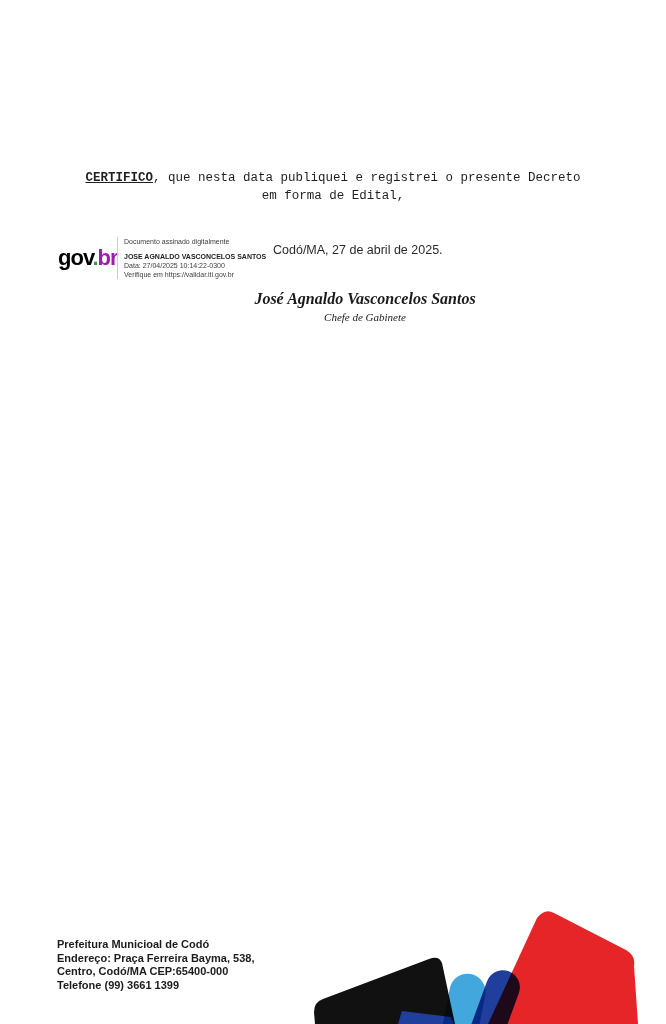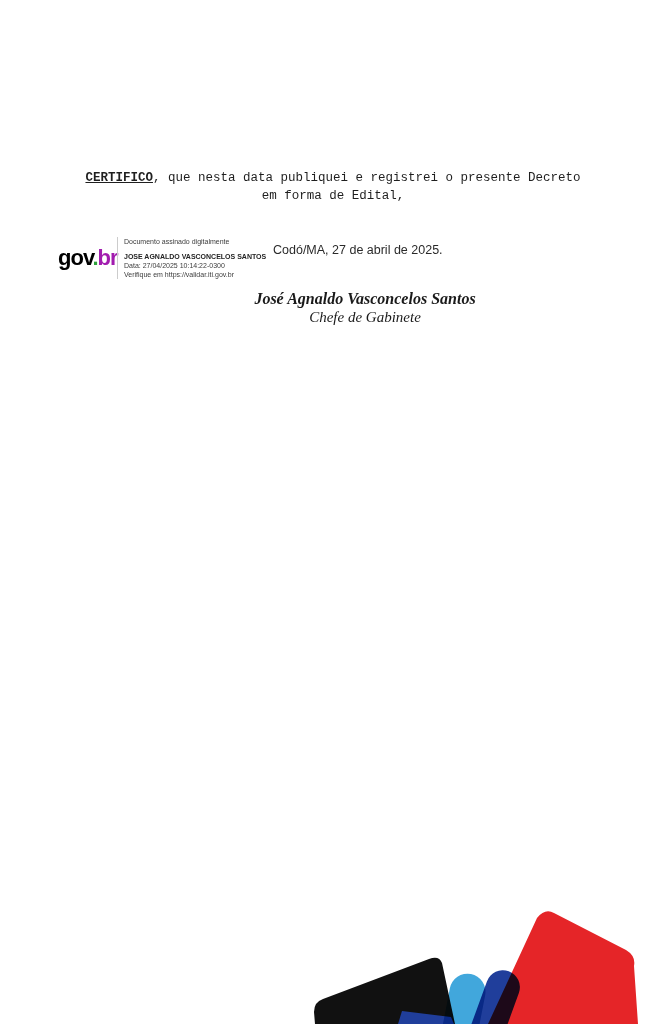--- a/index.html
+++ b/index.html
@@ -40,21 +40,21 @@
     position:absolute;top:243px;left:273px;
     font-size:12.5px;color:#2a2a2a;text-align:right;
   }
   
   .signatory{
     position:absolute;top:289px;left:0;width:666px;
     padding-left:64px;box-sizing:border-box;text-align:center;
     font-family:"Liberation Serif",serif;
   }
   .signatory .name{font-size:16px;font-weight:bold;font-style:italic;line-height:19px;color:#1a1a1a;}
-  .signatory .role{font-size:15px;font-style:italic;line-height:18px;color:#1a1a1a;}
+  .signatory .role{font-size:11px;font-style:italic;line-height:18px;color:#1a1a1a;}
   
   .footer{
     position:absolute;top:938px;left:57px;
     font-size:11px;font-weight:bold;line-height:13.5px;color:#1c1c1c;
   }
   
   .corner-art{position:absolute;right:0;bottom:0;width:376px;height:134px;}
   .blend-mult{mix-blend-mode:multiply;}
 </style>
 </head>
@@ -77,20 +77,26 @@
     </div>
   </div>
 
   <div class="dateline">Codó/MA, 27 de abril de 2025.</div>
 
   <div class="signatory">
     <div class="name">José Agnaldo Vasconcelos Santos</div>
     <div class="role">Chefe de Gabinete</div>
   </div>
 
+  <div class="footer">
+    <div>Prefeitura Municioal de Codó</div>
+    <div>Endereço: Praça Ferreira Bayma, 538,</div>
+    <div>Centro, Codó/MA CEP:65400-000</div>
+    <div>Telefone (99) 3661 1399</div>
+  </div>
 
   <svg class="corner-art" width="376" height="134" viewBox="0 0 376 134">
 
     <path d="M 25 134 L 24 122 Q 24 112 33 109 L 139 69 Q 149 65 152 73 L 165 134 Z" fill="#111111"></path>
 
     <path d="M 108 134 L 112 121 L 161 127 L 164 134 Z" fill="#203e9b"></path>
 
     <path d="M 247 28 Q 255 18 264 23 L 336 60 Q 346 66 344 76 L 348 134 L 198 134 Z" fill="#e52528"></path>
 
     <g class="blend-mult" transform="translate(217,86) rotate(20)">

